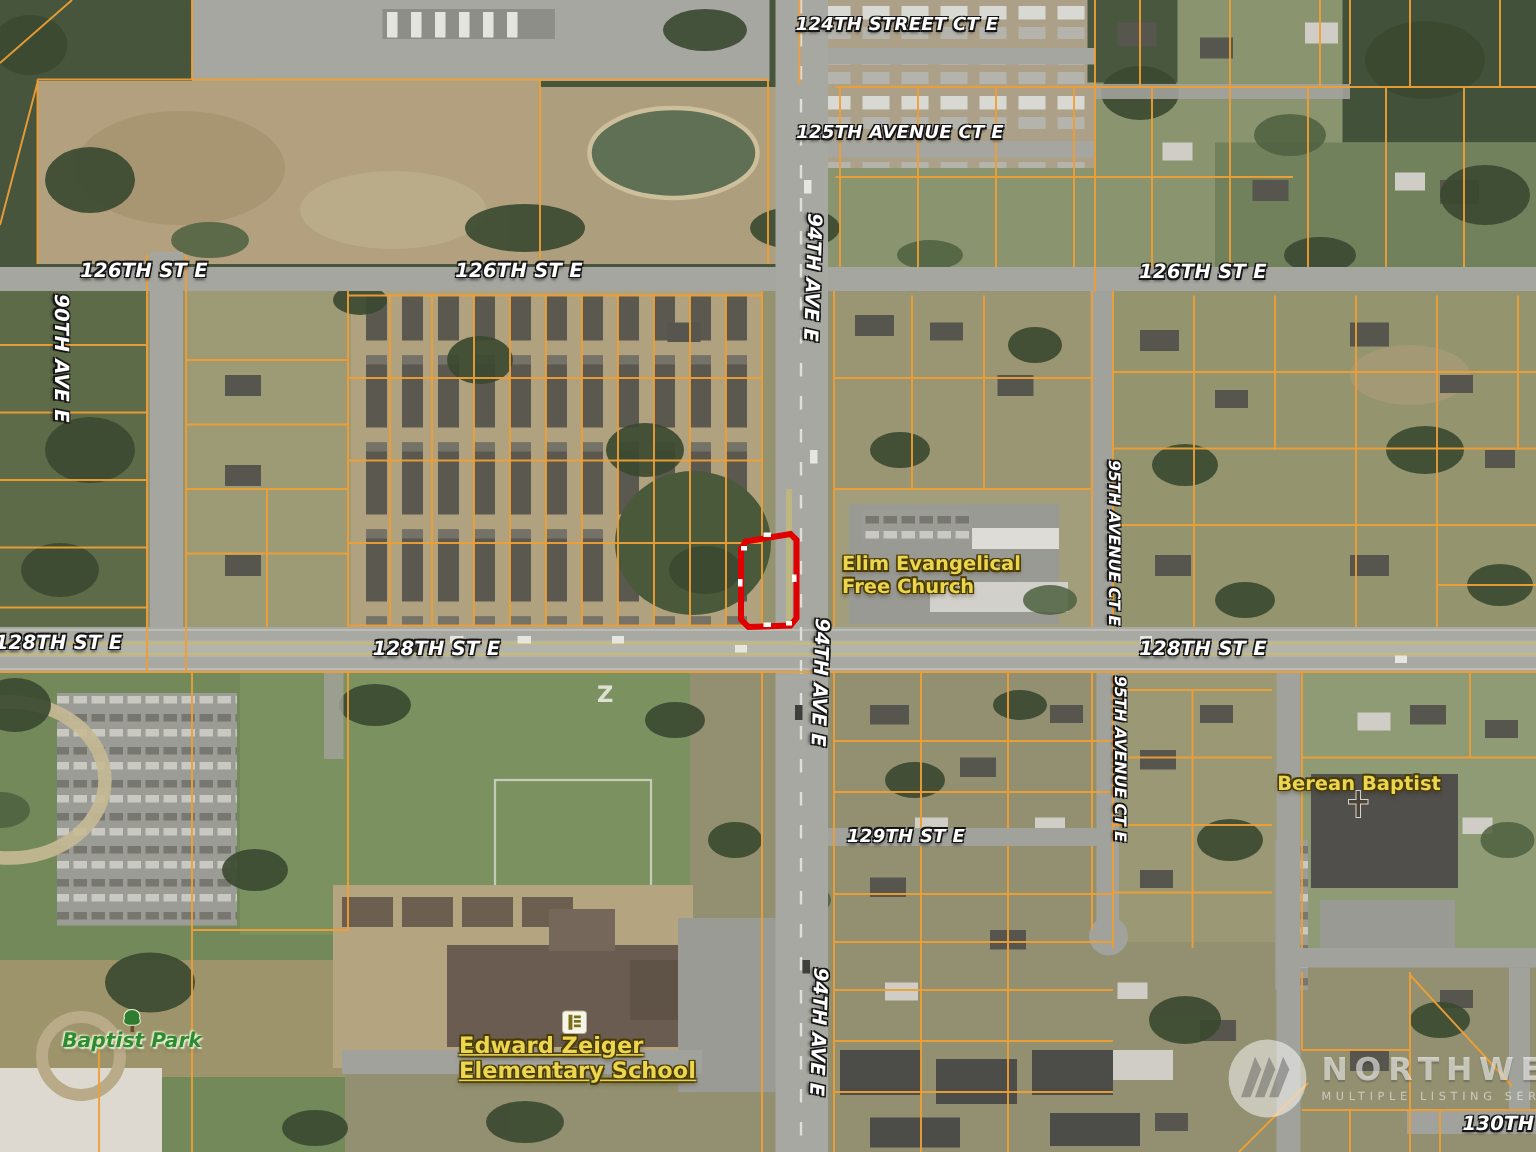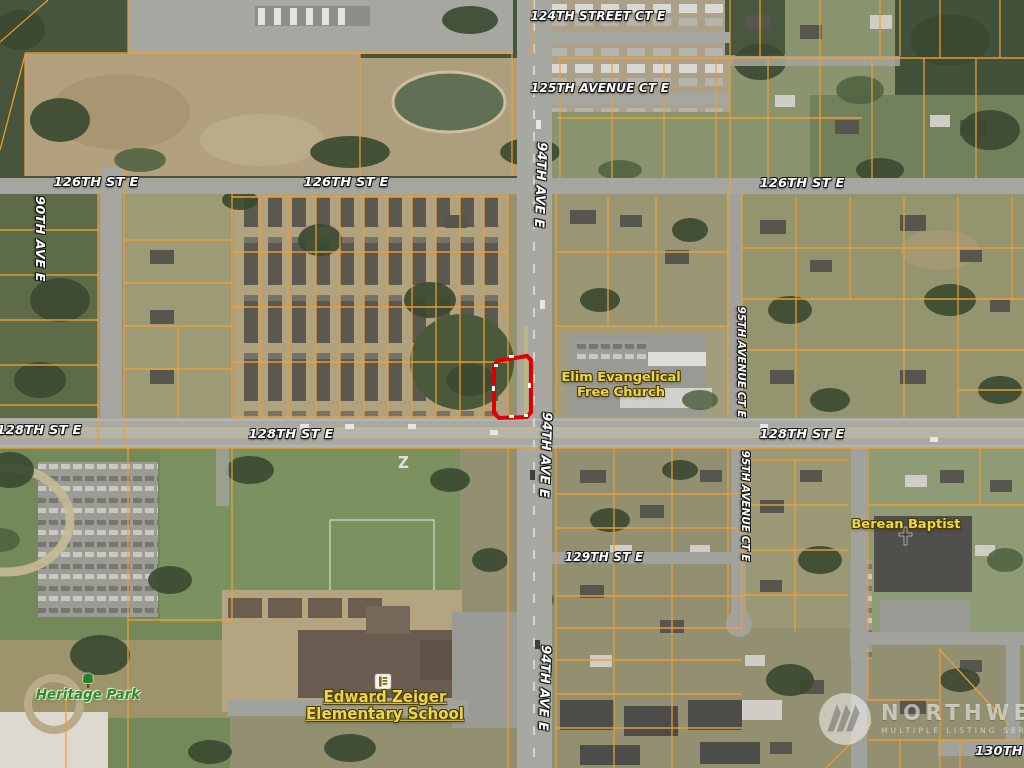--- a/index.html
+++ b/index.html
@@ -16,21 +16,21 @@
     text-shadow:-1px -1px 0 #161616,1px -1px 0 #161616,-1px 1px 0 #161616,
                  1px 1px 0 #161616,0 2px 2px rgba(0,0,0,.55);
   }
   .road-label.sm{font-size:12px;}
   .road-label.xs{font-size:10.5px;letter-spacing:0;}
   .road-label.vert{transform:translate(-50%,-50%) rotate(90deg);}
   .road-label.vert.tilt{transform:translate(-50%,-50%) rotate(92deg);}
   .road-label.edge{transform:translateY(-50%);}
   
   .poi-label{
-    position:absolute;transform:translate(-50%,-50%);text-align:center;
+    position:absolute;transform:translate(-50%,-50%);
     font:700 13px/1.15 "DejaVu Sans",sans-serif;color:#ecd64f;white-space:nowrap;
     text-shadow:-1px -1px 0 #4a3c00,1px -1px 0 #4a3c00,-1px 1px 0 #4a3c00,
                  1px 1px 0 #4a3c00,0 2px 3px rgba(40,30,0,.55);
   }
   .poi-label.school{font-size:15px;text-decoration:underline;}
   .park-label{
     position:absolute;transform:translate(-50%,-50%);
     font:italic 700 13.5px/1 "DejaVu Sans",sans-serif;color:#2f8b2f;white-space:nowrap;
     text-shadow:0 0 2px rgba(235,245,215,.95),1px 1px 1px rgba(235,245,215,.9),
                -1px -1px 1px rgba(235,245,215,.9),0 2px 3px rgba(0,0,0,.25);
@@ -346,21 +346,21 @@
   </svg>
   <div class="poi-label school" style="left:385px;top:706px;">
     <div>Edward Zeiger</div>
     <div>Elementary School</div>
   </div>
 
   <svg class="poi-icon" style="left:88px;top:681px;" width="16" height="18" viewBox="0 0 16 18">
     <rect x="7" y="10" width="2.4" height="6" fill="#6b4a2a"></rect>
     <path d="M8,1 C4,1 2,4 3,7 C1.5,9 3,11.5 6,11.5 L10,11.5 C13,11.5 14.5,9 13,7 C14,4 12,1 8,1 z" fill="#2e7d2e" stroke="#e8f2d8" stroke-width=".7"></path>
   </svg>
-  <div class="park-label" style="left:88px;top:695px;">Heritage Park</div>
+  <div class="park-label" style="left:88px;top:695px;">Baptist Park</div>
 
   <div class="watermark">
     <svg width="54" height="54" viewBox="0 0 52 52">
       <circle cx="26" cy="26" r="25" fill="rgba(255,255,255,0.5)"></circle>
       <path d="M9,38 L18,12 L22,20 L15,38 Z" fill="rgba(85,85,85,0.45)"></path>
       <path d="M18,38 L27,12 L31,20 L24,38 Z" fill="rgba(85,85,85,0.45)"></path>
       <path d="M27,38 L36,12 L40,20 L33,38 Z" fill="rgba(85,85,85,0.45)"></path>
     </svg>
     <div class="wm-text">
       <div class="wm-name">NORTHWEST</div>

